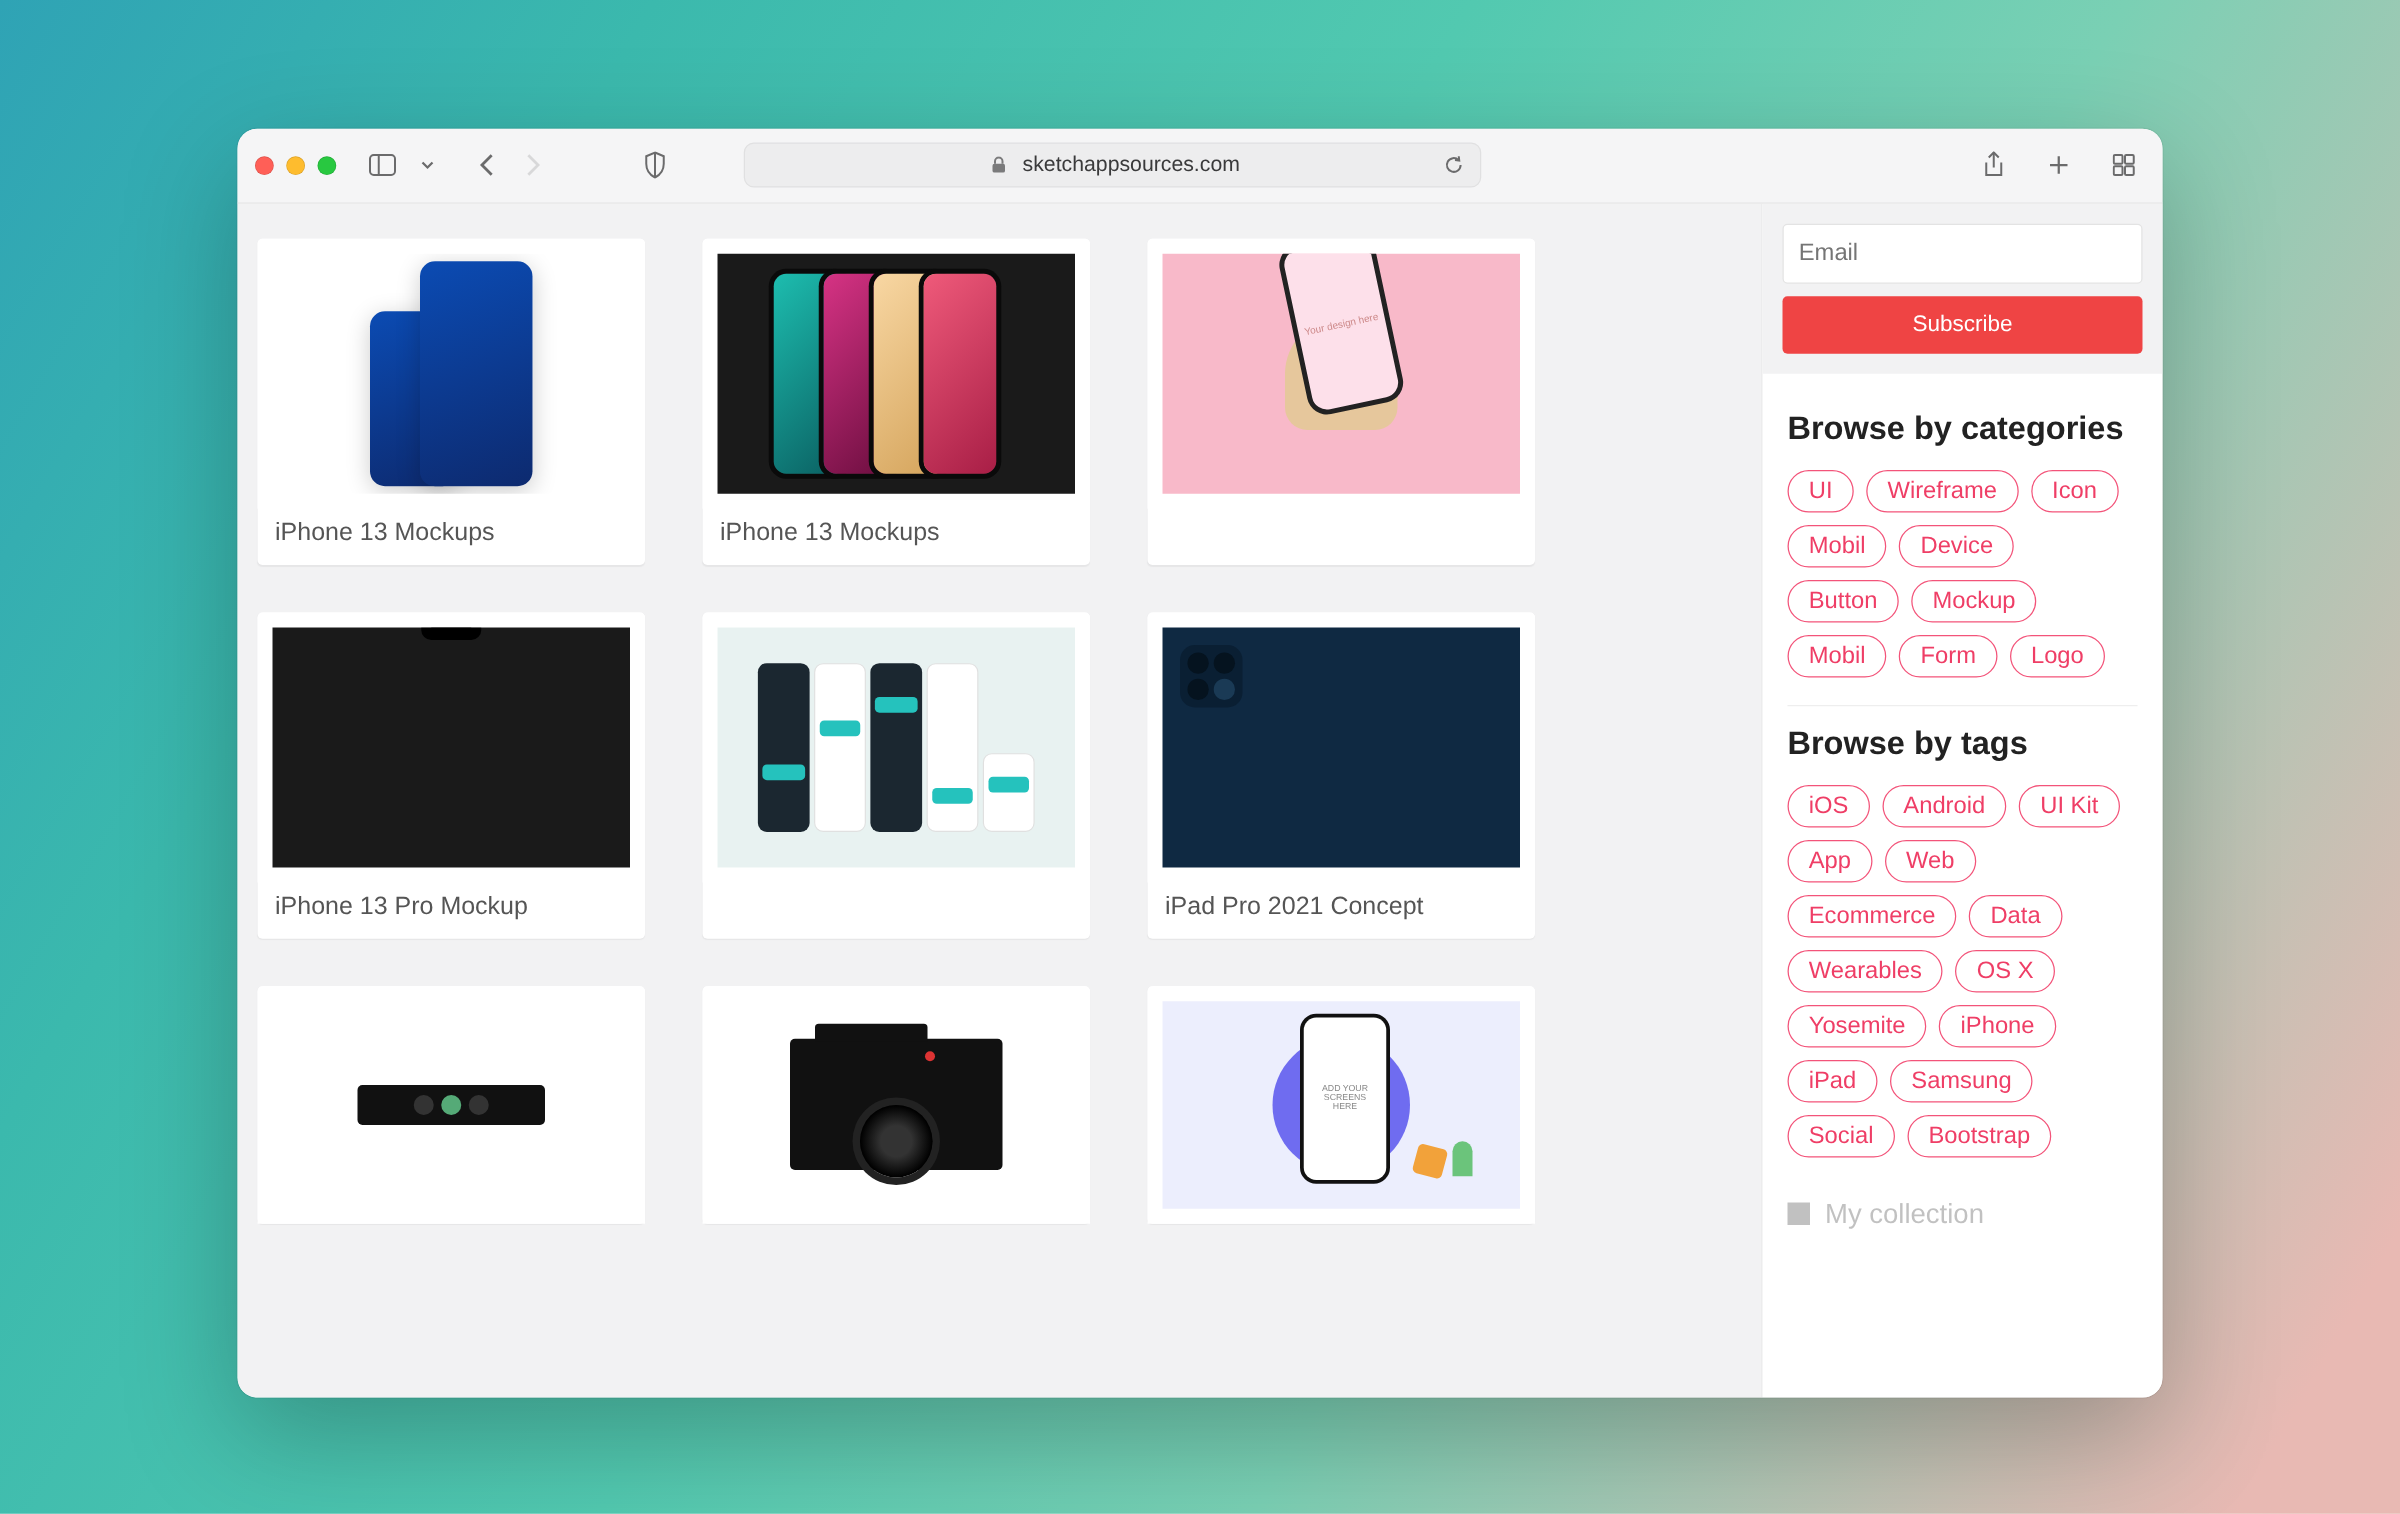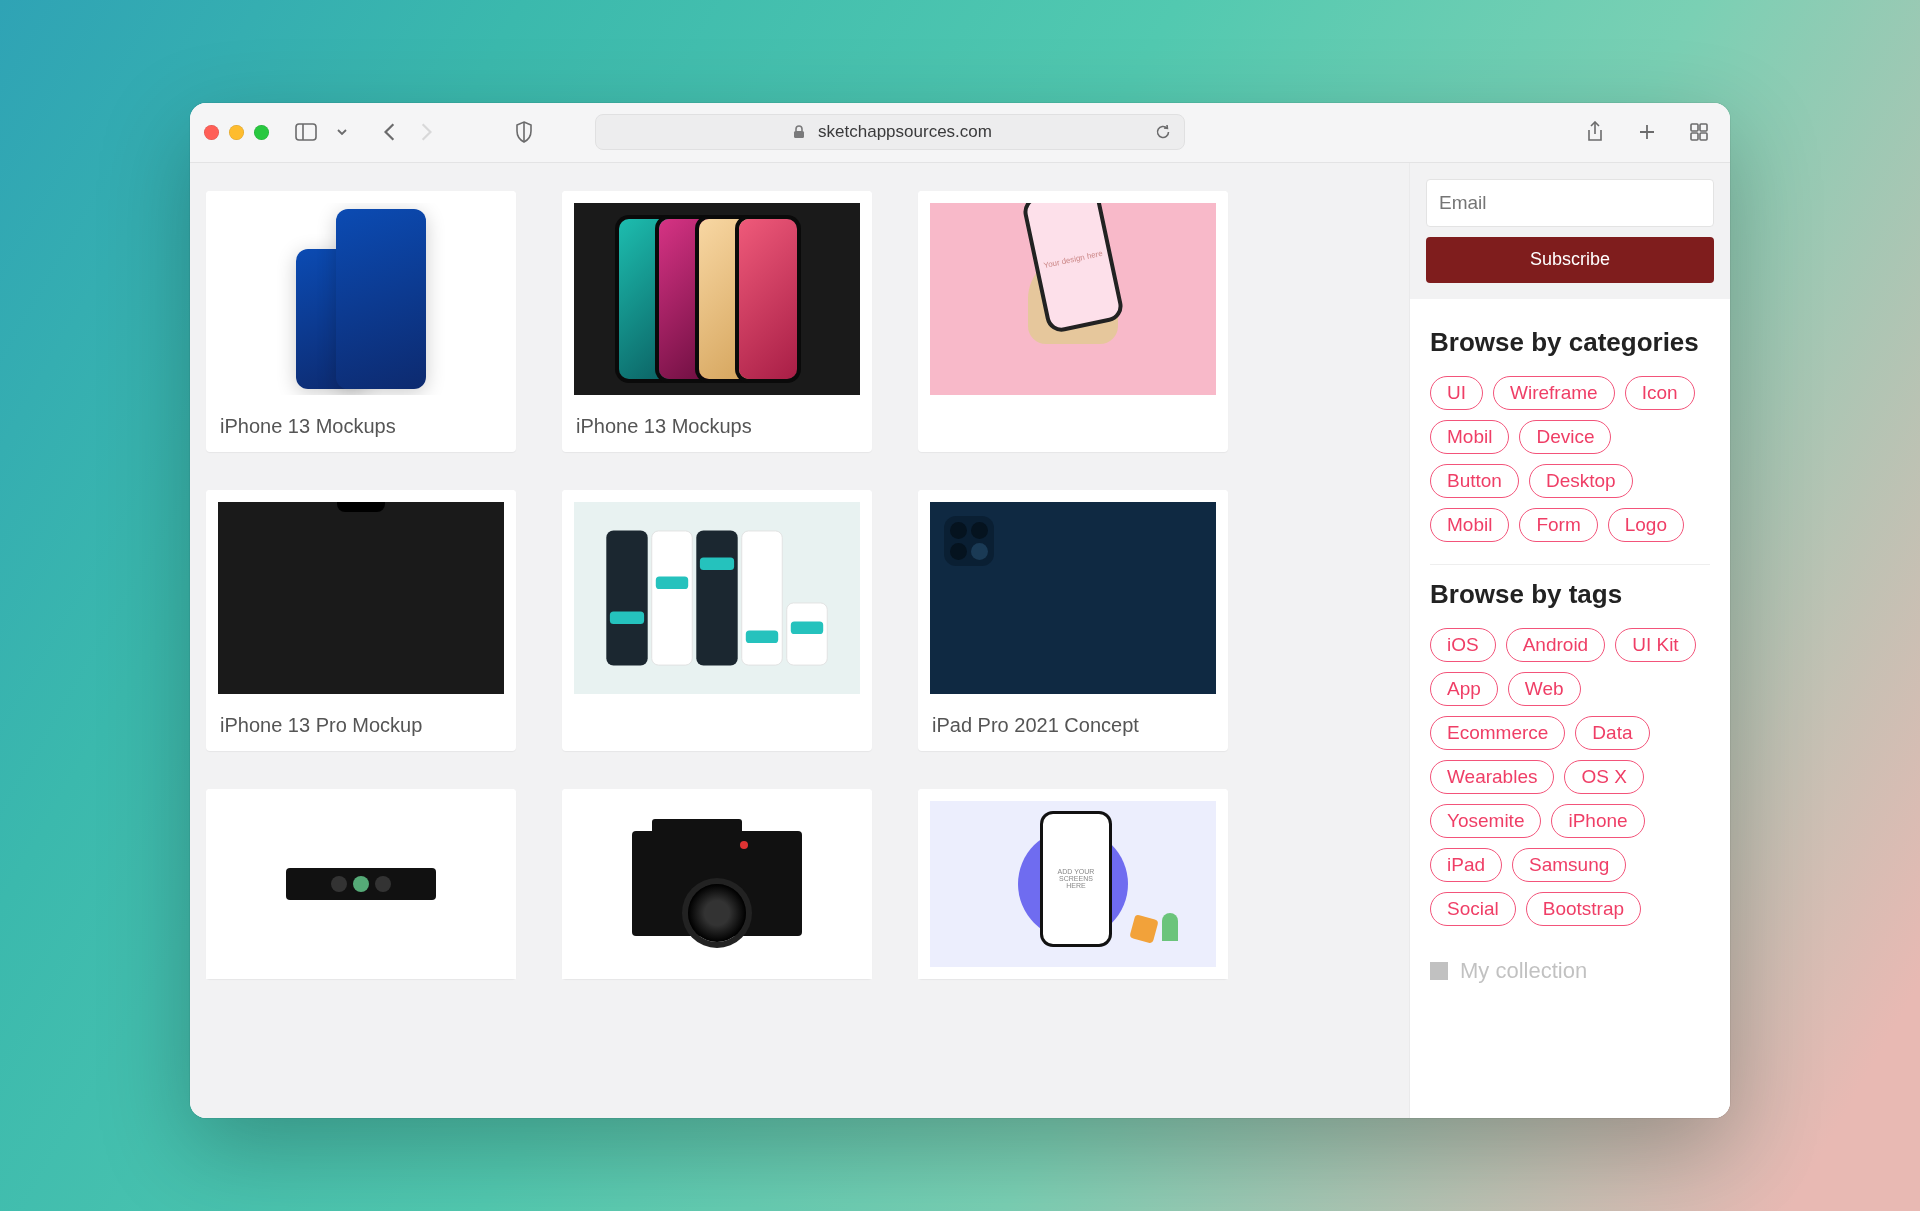--- a/index.html
+++ b/index.html
@@ -86,21 +86,21 @@
     width: 320px; background: #fff; padding: 0 20px 20px; overflow:hidden;
     box-shadow: -1px 0 0 rgba(0,0,0,0.03);
   }
   .subscribe-box { background: #f2f2f3; padding: 16px; margin: 0 -20px 28px; }
   .email-input {
     width: 100%; height: 48px; background:#fff; border:1px solid #e3e3e3; border-radius:4px;
     font-size: 19px; color:#999; padding: 0 12px; outline:none;
     margin-bottom: 10px;
   }
   .subscribe-btn {
-    width:100%; height:46px; background:#7f1d1d; color:#fff; border:none; border-radius:4px;
+    width:100%; height:46px; background:#ef4444; color:#fff; border:none; border-radius:4px;
     font-size:18px; cursor:pointer;
   }
   .side-title { font-size: 26px; font-weight: 700; color:#222; margin: 14px 0 18px; }
   .chips { display:flex; flex-wrap:wrap; gap:10px 10px; padding-bottom: 22px; border-bottom:1px solid #eee; margin-bottom:10px; }
   .chip {
     border:1px solid #f3547a; color:#ef3e66; background:#fff;
     padding: 5px 16px; border-radius: 999px; font-size:19px; cursor:pointer;
   }
   .my-collection { display:flex; align-items:center; gap:12px; color:#666; font-size:22px; margin-top:6px; opacity:0.4; }
   .my-collection .square { width:18px; height:18px; background:#666; }
@@ -378,21 +378,21 @@
       </div>
 
       <div class="side-title">Browse by categories</div>
       <div class="chips">
         <span class="chip">UI</span>
         <span class="chip">Wireframe</span>
         <span class="chip">Icon</span>
         <span class="chip">Mobil</span>
         <span class="chip">Device</span>
         <span class="chip">Button</span>
-        <span class="chip">Desktop</span>
+        <span class="chip">Mockup</span>
         <span class="chip">Mobil</span>
         <span class="chip">Form</span>
         <span class="chip">Logo</span>
       </div>
 
       <div class="side-title">Browse by tags</div>
       <div class="chips" style="border-bottom:none;">
         <span class="chip">iOS</span>
         <span class="chip">Android</span>
         <span class="chip">UI Kit</span>

